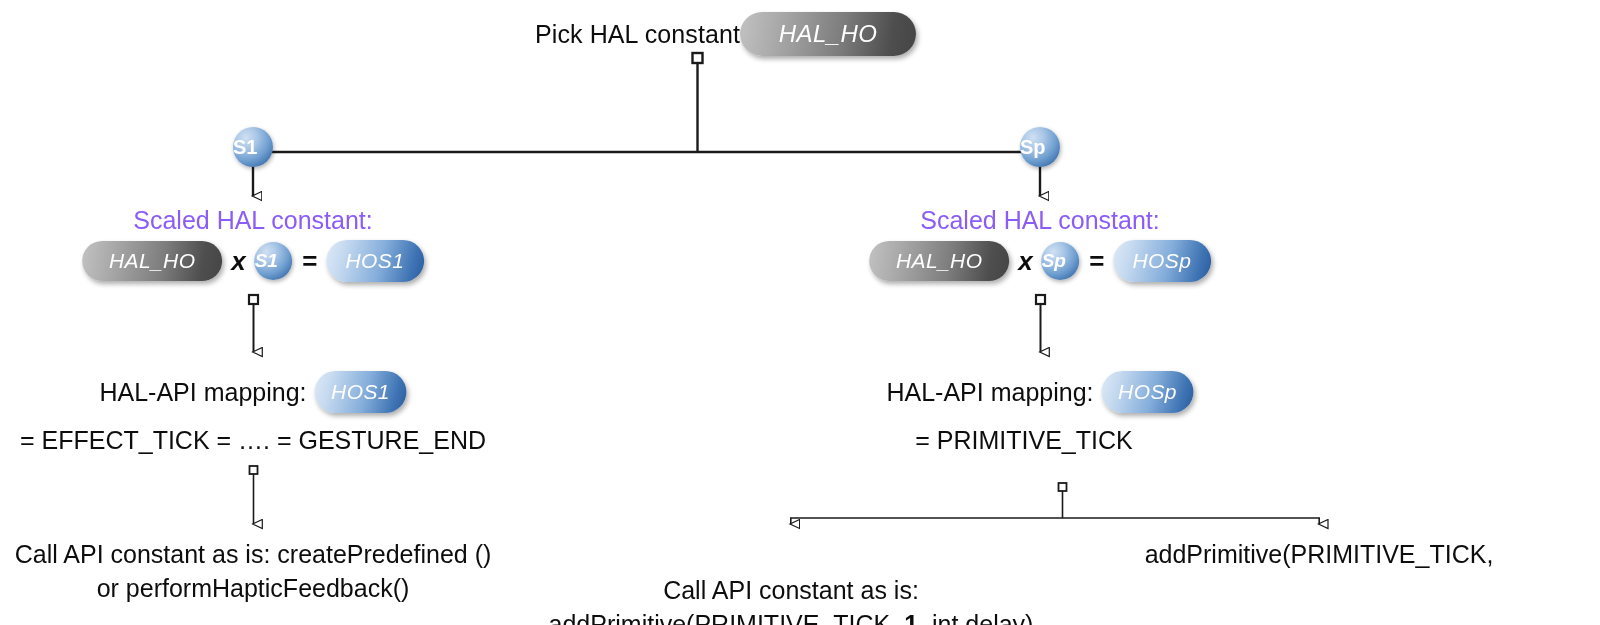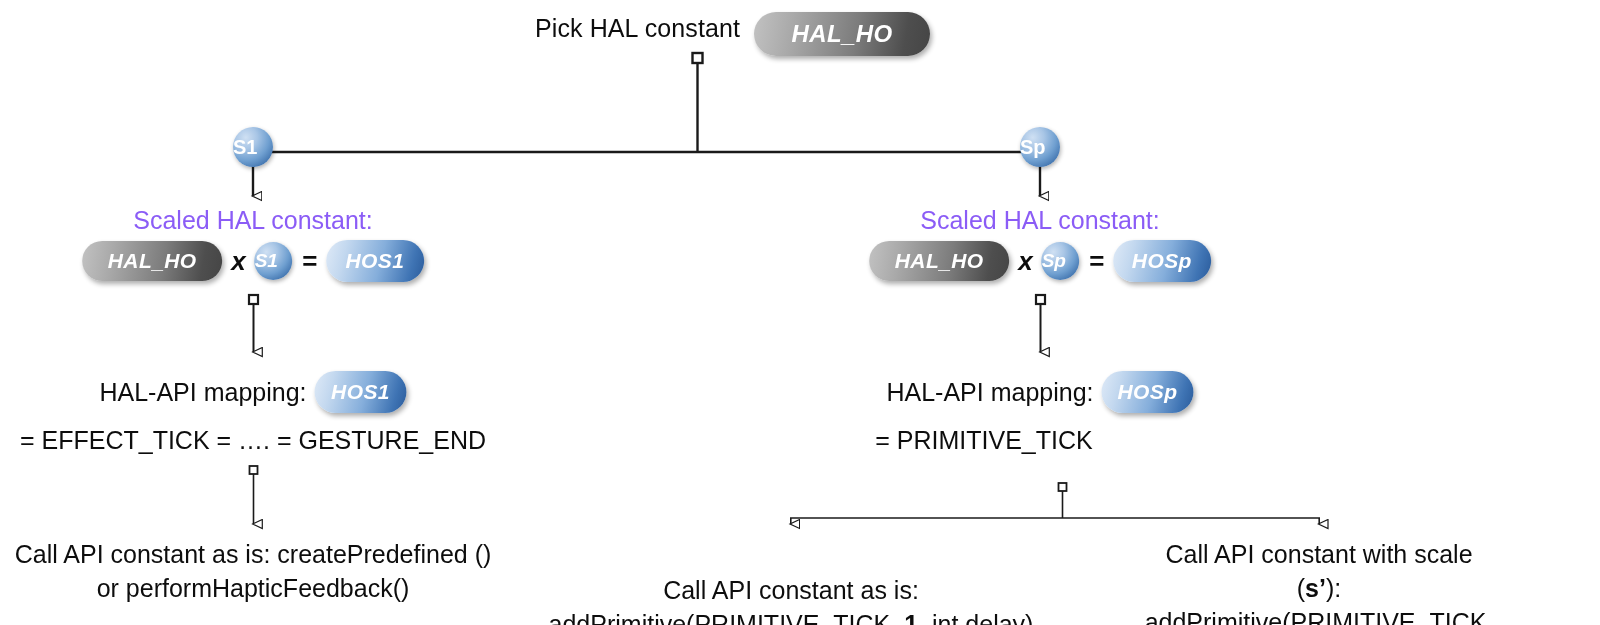--- a/index.html
+++ b/index.html
@@ -48,21 +48,21 @@
     transform: translateX(-50%);
   }
   .center-block b { font-weight: bold; }
 
   
   .pill {
     display: inline-block;
     vertical-align: middle;
     border-radius: 999px;
     color: #ffffff;
-    font-weight: bold;
+    font-weight: normal;
     font-style: italic;
     text-align: center;
     box-shadow: 2px 3px 5px rgba(0,0,0,0.32);
     font-size: 23px;
     letter-spacing: 0.4px;
   }
   .pill-gray {
     background: linear-gradient(100deg, #c2c2c2 0%, #a9a9a9 22%, #7c7c7c 58%, #4e4e4e 85%, #454545 100%);
   }
   .pill-blue {
@@ -199,21 +199,21 @@
 
     <g>
       <rect x="1058.5" y="483" width="8" height="8" fill="#ffffff" stroke="#1a1a1a" stroke-width="1.8"></rect>
       <line x1="1062.5" y1="491" x2="1062.5" y2="518" stroke="#1a1a1a" stroke-width="1.6"></line>
       <line x1="790" y1="518" x2="1320" y2="518" stroke="#1a1a1a" stroke-width="1.6"></line>
       <line x1="790.8" y1="518" x2="790.8" y2="524" stroke="#1a1a1a" stroke-width="1.6" marker-end="url(#openArrow)"></line>
       <line x1="1319.2" y1="518" x2="1319.2" y2="524" stroke="#1a1a1a" stroke-width="1.6" marker-end="url(#openArrow)"></line>
     </g>
   </svg>
 
-  <div class="node" style="left:535px; top:12px; display:flex; align-items:flex-start; gap:14px;">
+  <div class="node" style="left:535px; top:12px; display:flex; align-items:center; ">
     <span class="label-text">Pick HAL constant</span>
     <span class="pill pill-gray pill-hal-top">HAL_HO</span>
   </div>
 
   <div class="circ circ-split" style="left:253px; top:147px;">S1</div>
   <div class="circ circ-split" style="left:1040px; top:147px;">Sp</div>
 
   <div class="head-line" style="left:253px; top:206px;">Scaled HAL constant:</div>
 
   <div class="equation" style="left:253px; top:240px;">
@@ -242,25 +242,24 @@
     <span class="eq-op">x</span>
     <span class="circ circ-inline">Sp</span>
     <span class="eq-op">=</span>
     <span class="pill pill-blue pill-res-mid">HOSp</span>
   </div>
 
   <div class="map-row" style="left:1040px; top:371px;">
     <span>HAL-API mapping:</span>
     <span class="pill pill-blue pill-res-map">HOSp</span>
   </div>
-  <div class="center-block" style="left:984px; top:423px;">= PRIMITIVE_TICK</div>
+  <div class="center-block" style="left:1024px; top:423px;">= PRIMITIVE_TICK</div>
 
   <div class="center-block" style="left:791px; top:537px;margin-top:36px;">
     <div>Call API constant as is:</div>
     <div><span>addPrimitive(PRIMITIVE_TICK, </span><b>1</b><span>, int delay)</span></div>
   </div>
 
   <div class="center-block" style="left:1319px; top:537px;">
-    <div><span>Call API constant with scale (</span><b>s’</b><span>):</span></div>
     <div><span>addPrimitive(PRIMITIVE_TICK, </span></div>
   </div>
 
 </div>
 
 </body></html>

